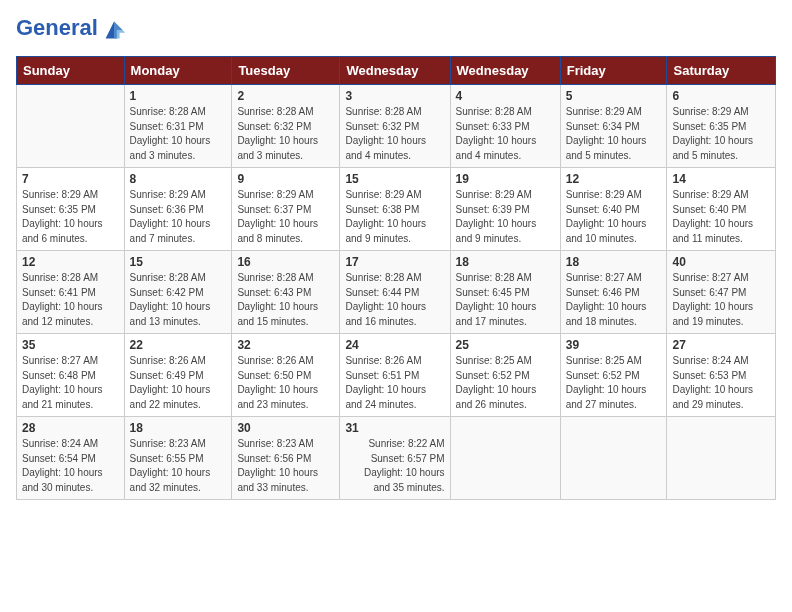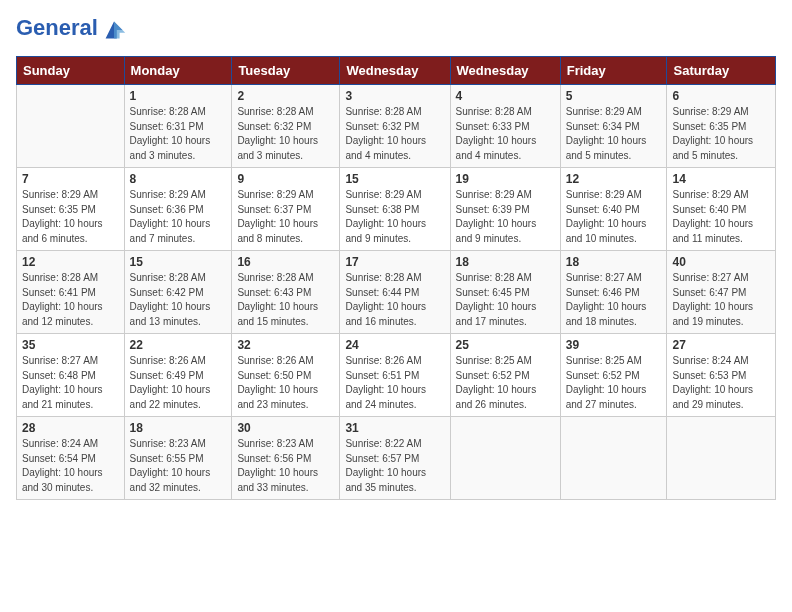--- a/index.html
+++ b/index.html
@@ -313,21 +313,21 @@
 Daylight: 10 hours and 32 minutes.</div>
           </td>
           <td>
             <span class="day-num">30</span>
             <div class="day-info" style="white-space: pre-line;">Sunrise: 8:23 AM
 Sunset: 6:56 PM
 Daylight: 10 hours and 33 minutes.</div>
           </td>
           <td>
             <span class="day-num">31</span>
-            <div class="day-info" style="white-space: pre-line;">Sunrise: 8:22 AM
+            <div class="day-info" style="white-space: pre-line; text-align: right;">Sunrise: 8:22 AM
 Sunset: 6:57 PM
 Daylight: 10 hours and 35 minutes.</div>
           </td>
           <td class="empty"></td>
           <td class="empty"></td>
           <td class="empty"></td>
         </tr>
       </tbody>
   </table>
 </div>

